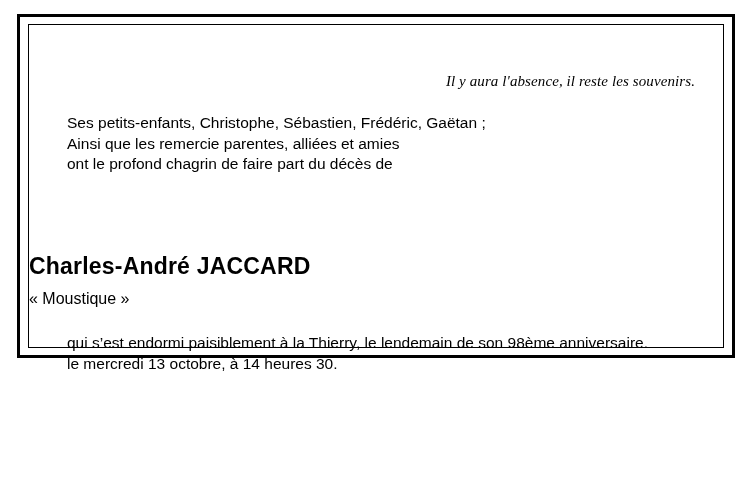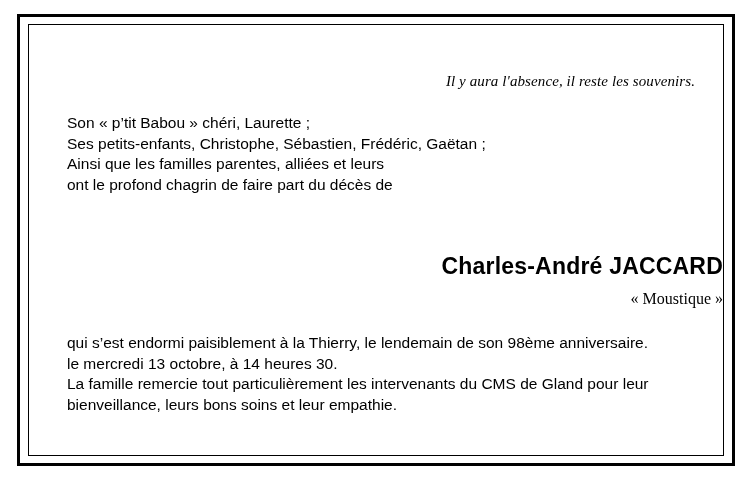--- a/index.html
+++ b/index.html
@@ -12,21 +12,21 @@
     height: 483px;
     font-family: "Liberation Sans", sans-serif;
     color: #000000;
     overflow: hidden;
   }
   .notice-frame {
     position: absolute;
     left: 17px;
     top: 14px;
     width: 718px;
-    height: 452px;
+    height: 344px;
     border: 3px solid #000000;
     box-sizing: border-box;
     background: #ffffff;
   }
   .notice-inner {
     position: absolute;
     left: 8px;
     top: 7px;
     right: 8px;
     bottom: 7px;
@@ -58,31 +58,30 @@
     line-height: 20.5px;
   }
   .family-block .line {
     white-space: nowrap;
   }
   .name-block {
     position: absolute;
     left: 0;
     right: 0;
     top: 228px;
-    text-align: right;
+    text-align: left;
   }
   .deceased-name {
     font-size: 23px;
     font-weight: bold;
     letter-spacing: 0.2px;
   }
   .nickname {
     margin-top: 10px;
     font-size: 16px;
-    font-family: Liberation Serif, serif;
   }
   .details-block {
     position: absolute;
     left: 38px;
     top: 308px;
     right: 24px;
     font-size: 15.5px;
     line-height: 20.5px;
   }
   .details-block .line {
@@ -95,32 +94,30 @@
 </head>
 <body>
 
 <div class="notice-frame">
   <div class="notice-inner">
     <div class="content">
 
       <div class="epigraph">Il y aura l'absence, il reste les souvenirs.</div>
 
       <div class="family-block">
-        <div class="line">Son « p’tit Babou » chéri, Laurette ;</div>
         <div class="line">Ses petits-enfants, Christophe, Sébastien, Frédéric, Gaëtan ;</div>
-        <div class="line">Ainsi que les familles parentes, alliées et leurs</div>
+        <div class="line">Ainsi que les remercie parentes, alliées et amies</div>
         <div class="line">ont le profond chagrin de faire part du décès de</div>
       </div>
 
       <div class="name-block">
         <div class="deceased-name">Charles-André JACCARD</div>
         <div class="nickname">« Moustique »</div>
       </div>
 
       <div class="details-block">
         <div class="line">qui s’est endormi paisiblement à la Thierry, le lendemain de son 98ème anniversaire.</div>
         <div class="line">le mercredi 13 octobre, à 14 heures 30.</div>
-        <div class="line wrap">La famille remercie tout particulièrement les intervenants du CMS de Gland pour leur bienveillance, leurs bons soins et leur empathie.</div>
       </div>
 
     </div>
   </div>
 </div>
 
 </body></html>

